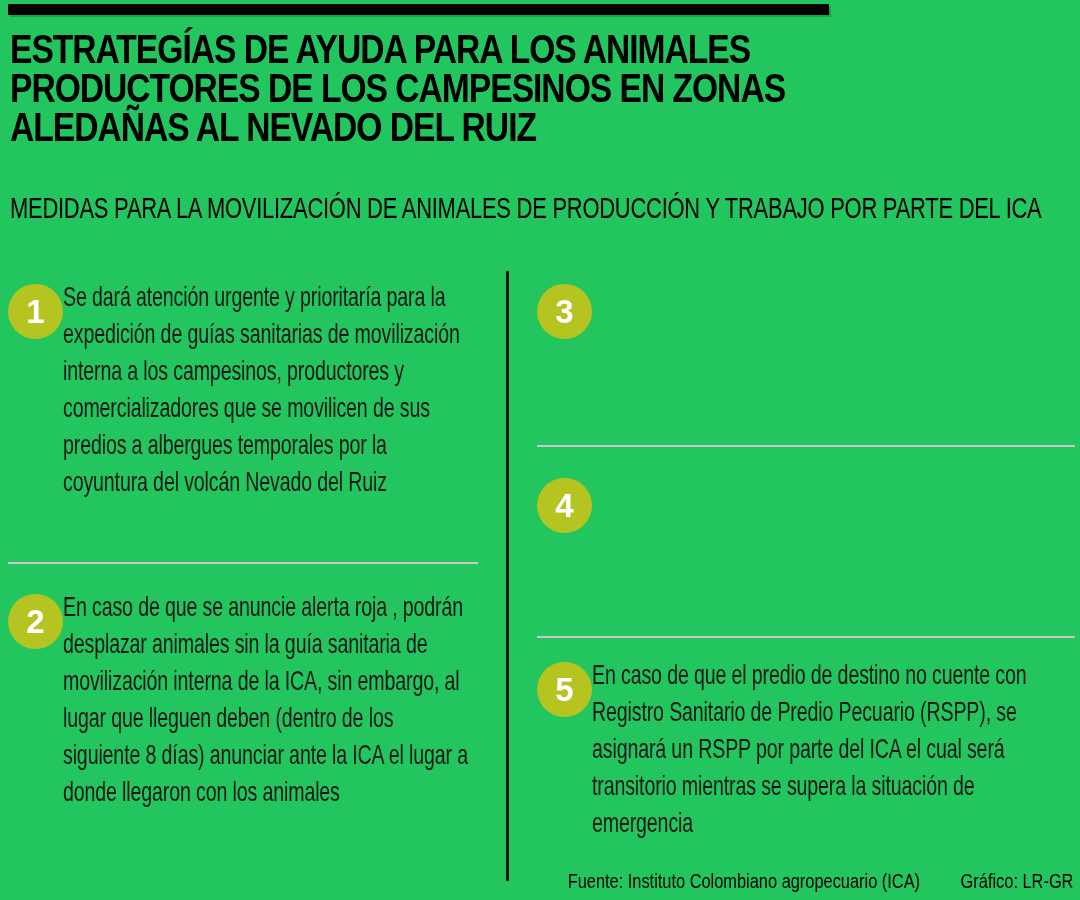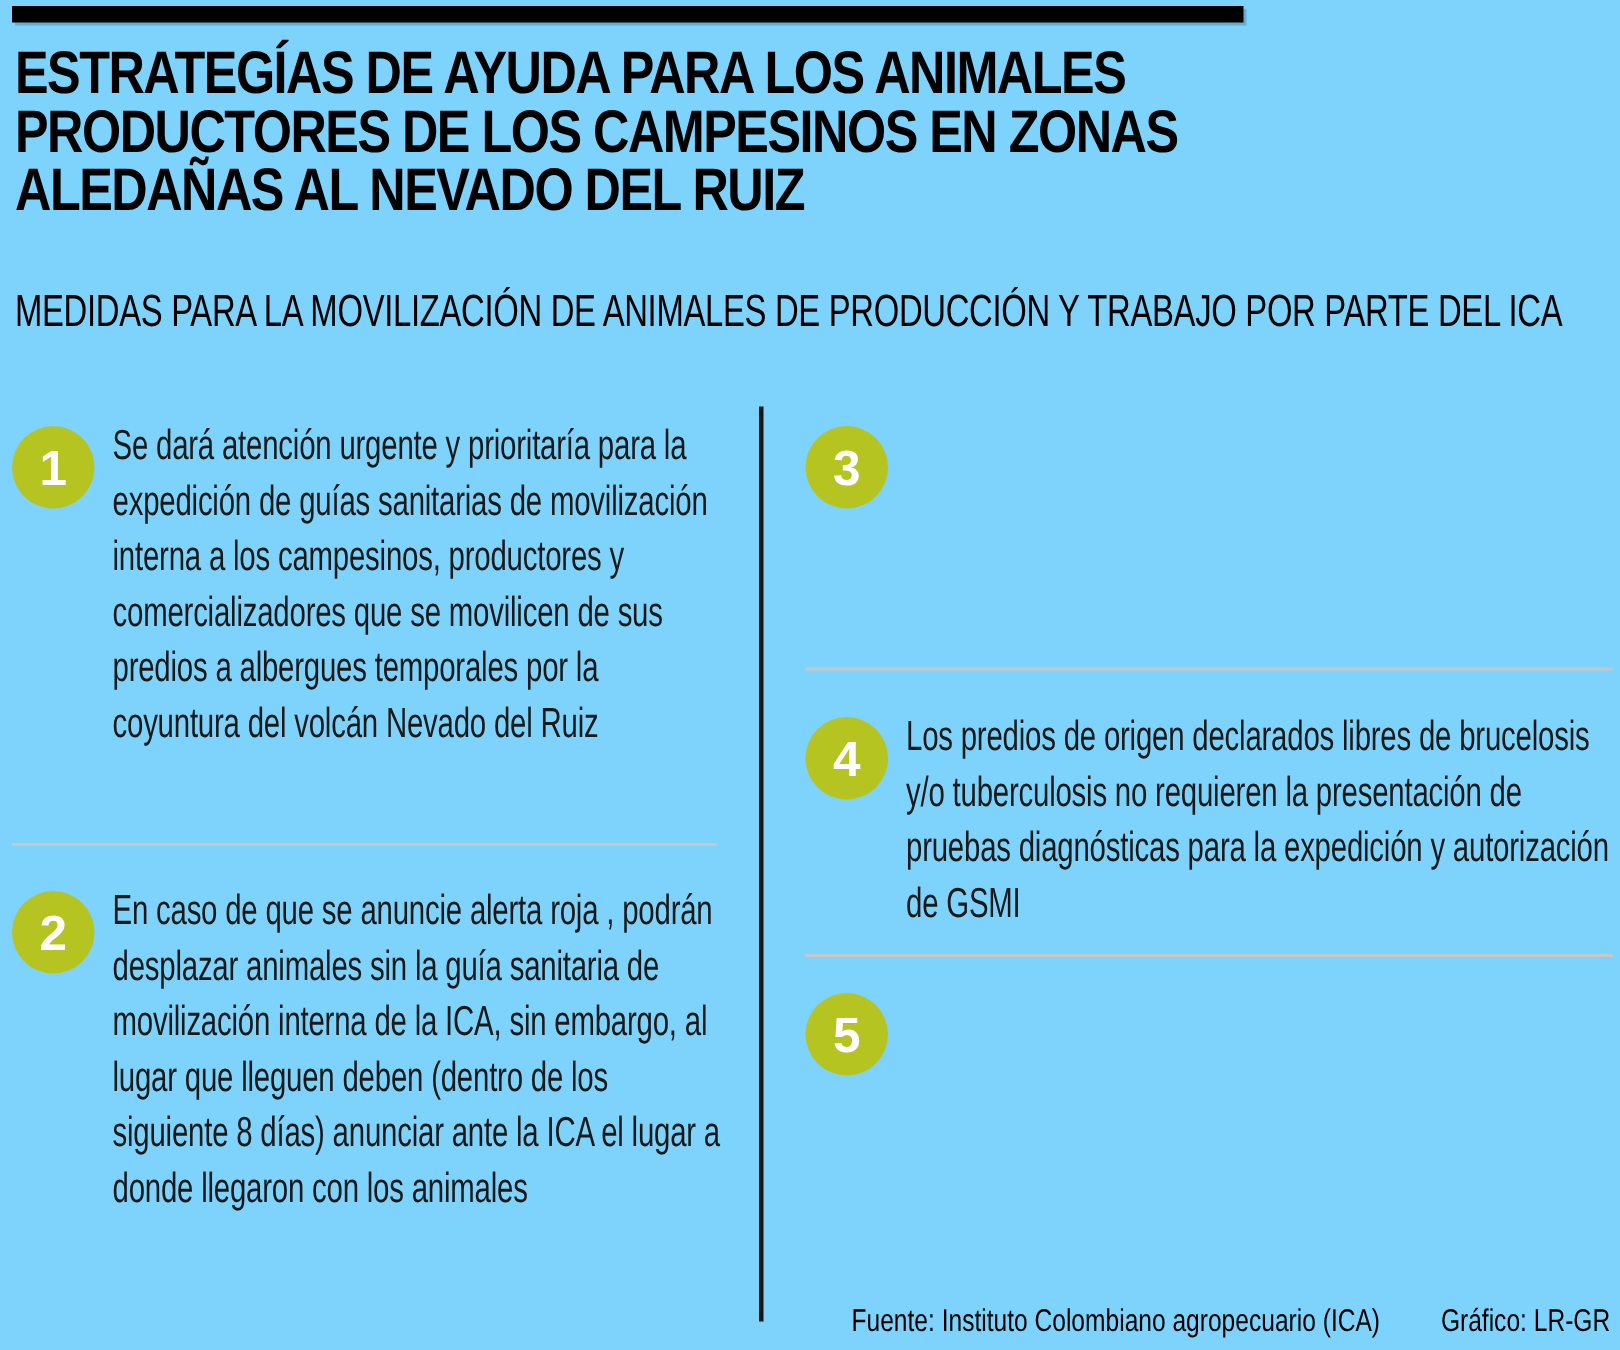--- a/index.html
+++ b/index.html
@@ -5,21 +5,21 @@
   html, body {
     margin: 0;
     padding: 0;
     background: #ffffff;
     font-family: "Liberation Sans", sans-serif;
   }
   .page {
     position: relative;
     width: 1080px;
     height: 900px;
-    background: #7dd3fc;
+    background: #22c55e;
     overflow: hidden;
   }
   .top-bar {
     position: absolute;
     left: 8px;
     top: 4px;
     width: 821px;
     height: 11px;
     background: #000000;
     box-shadow: 2px 2px 0 rgba(0,0,0,0.18);
@@ -86,21 +86,21 @@
     border-radius: 50%;
     background: #b6c422;
     color: #ffffff;
     font-size: 33px;
     font-weight: bold;
     display: flex;
     align-items: center;
     justify-content: center;
   }
   .text-box {
-    margin-left: 12px;
+    margin-left: 0;
     overflow: visible;
   }
   .text-box.left  { width: 408px; }
   .text-box.right { width: 475px; }
   .text-inner {
     width: 143%;
     transform: scaleX(0.70);
     transform-origin: 0 0;
     font-size: 28px;
     line-height: 37px;
@@ -154,29 +154,29 @@
   </div>
 
   <div class="item" id="item-3">
     <div class="num">3</div>
   </div>
 
   <div class="h-divider" id="div-r1"></div>
 
   <div class="item" id="item-4">
     <div class="num">4</div>
-    <div class="text-box right">
-      <div class="text-inner">Los predios de origen declarados libres de brucelosis y/o tuberculosis no requieren la presentación de pruebas diagnósticas para la expedición y autorización de GSMI</div>
-    </div>
   </div>
 
   <div class="h-divider" id="div-r2"></div>
 
   <div class="item" id="item-5">
     <div class="num">5</div>
+    <div class="text-box right">
+      <div class="text-inner">En caso de que el predio de destino no cuente con Registro Sanitario de Predio Pecuario (RSPP), se asignará un RSPP por parte del ICA el cual será transitorio mientras se supera la situación de emergencia</div>
+    </div>
   </div>
 
   <div class="footer">
     <span>Fuente: Instituto Colombiano agropecuario (ICA)</span>
     <span>Gráfico: LR-GR</span>
   </div>
 
 </div>
 
 </body></html>

